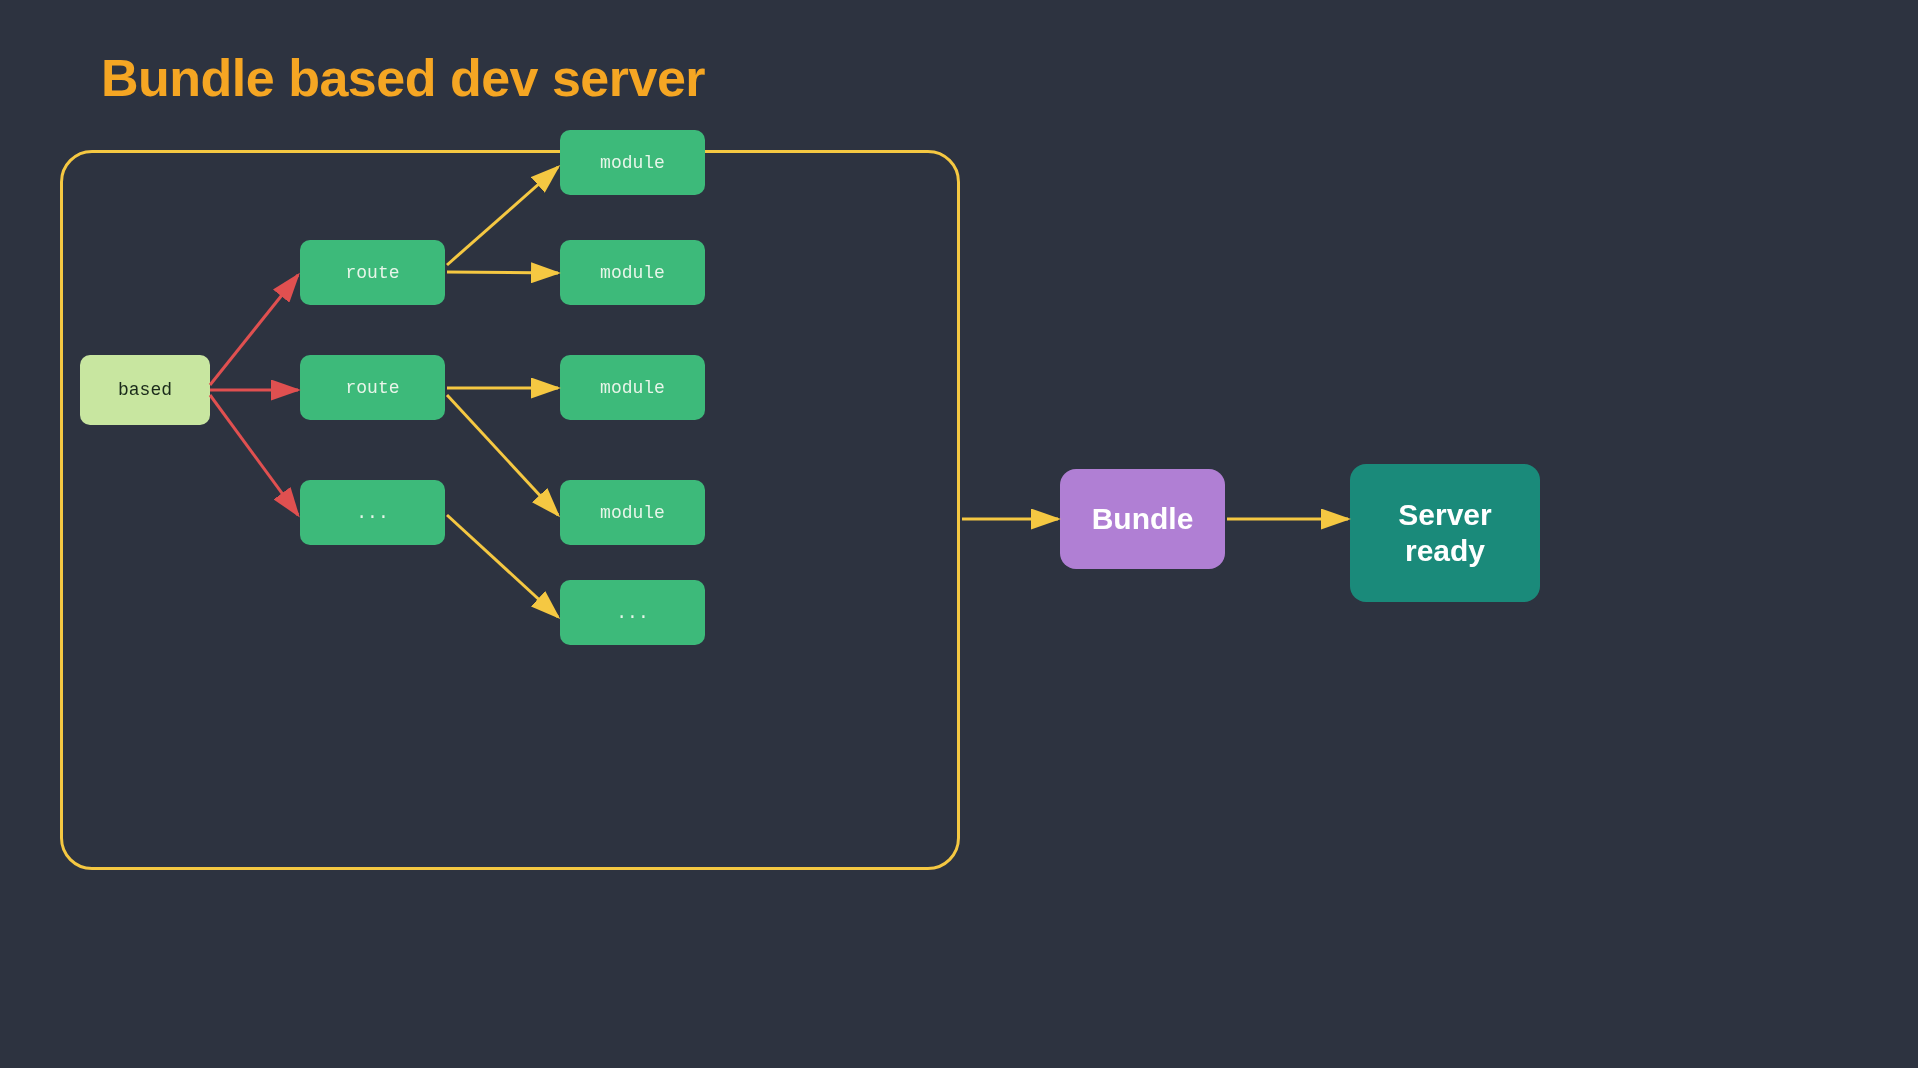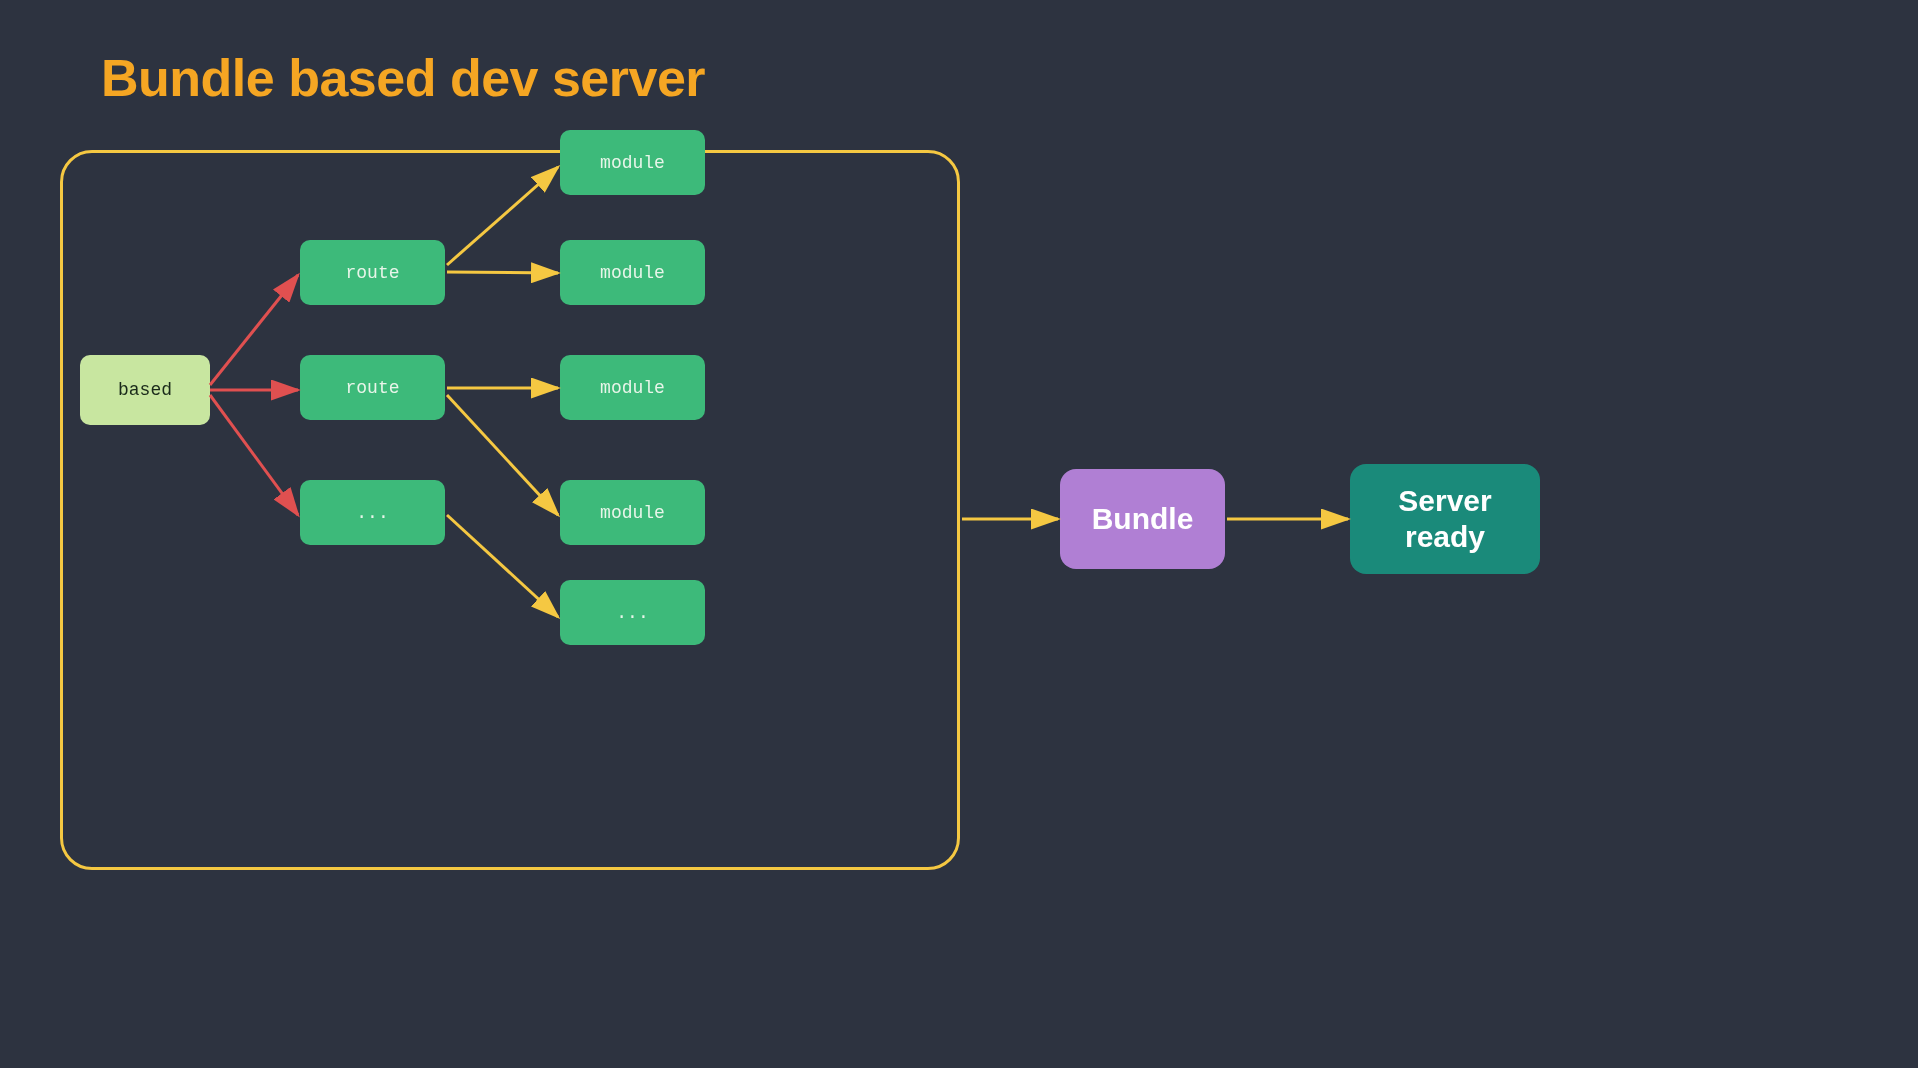--- a/index.html
+++ b/index.html
@@ -145,21 +145,21 @@
       font-weight: 700;
       color: white;
       font-family: Arial, sans-serif;
     }
 
     
     .node-server-ready {
       position: absolute;
       background-color: #1a8a7a;
       width: 190px;
-      height: 110px;
+      height: 138px;
       top: 464px;
       left: 1350px;
       border-radius: 16px;
       display: flex;
       align-items: center;
       justify-content: center;
       font-size: 30px;
       font-weight: 700;
       color: white;
       font-family: Arial, sans-serif;

